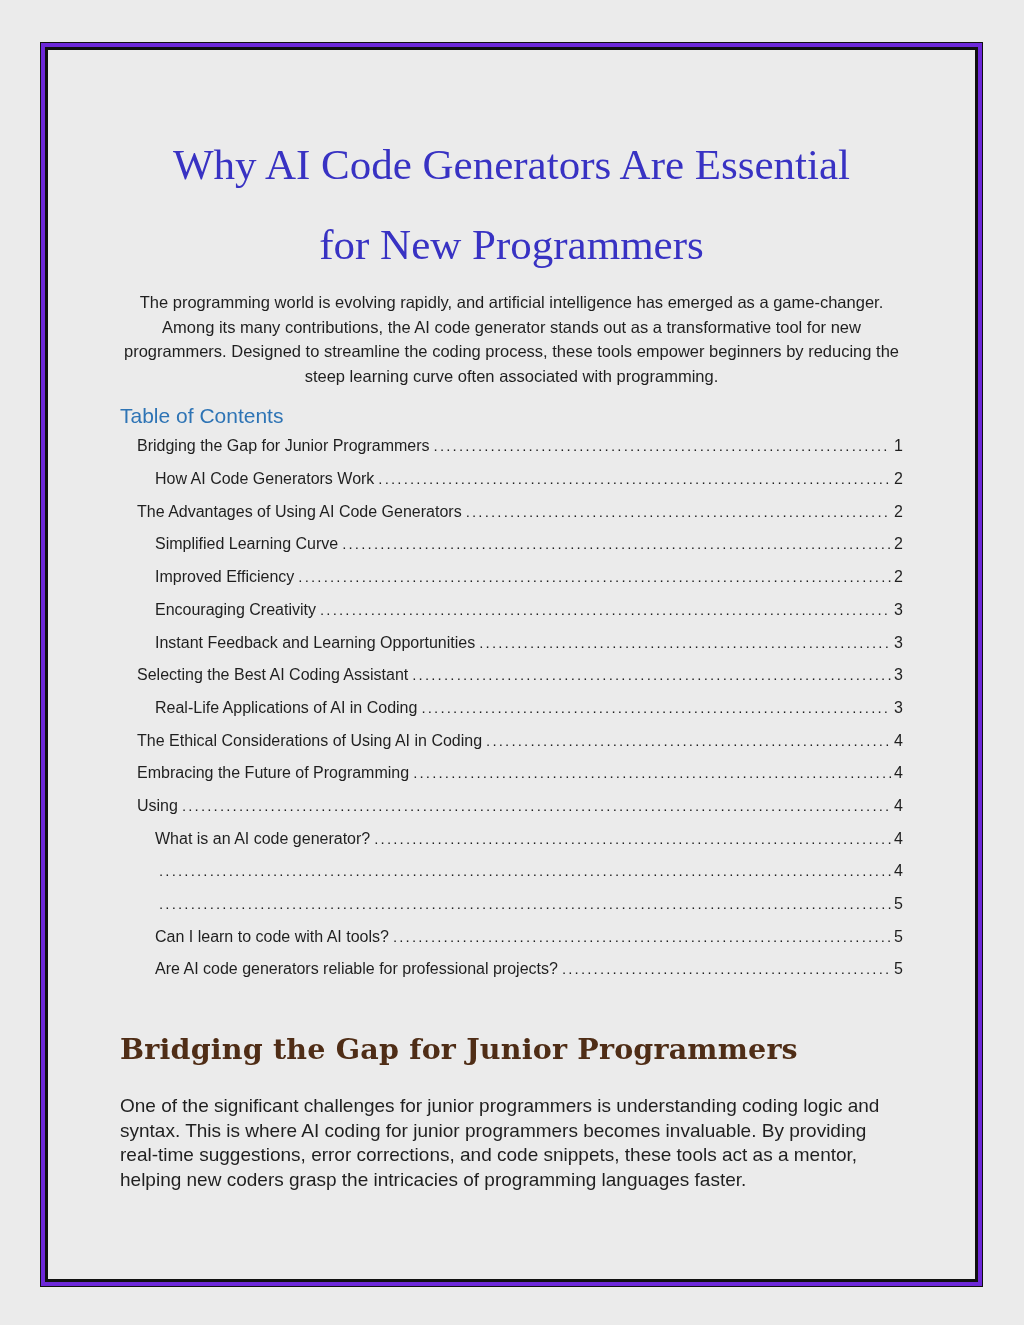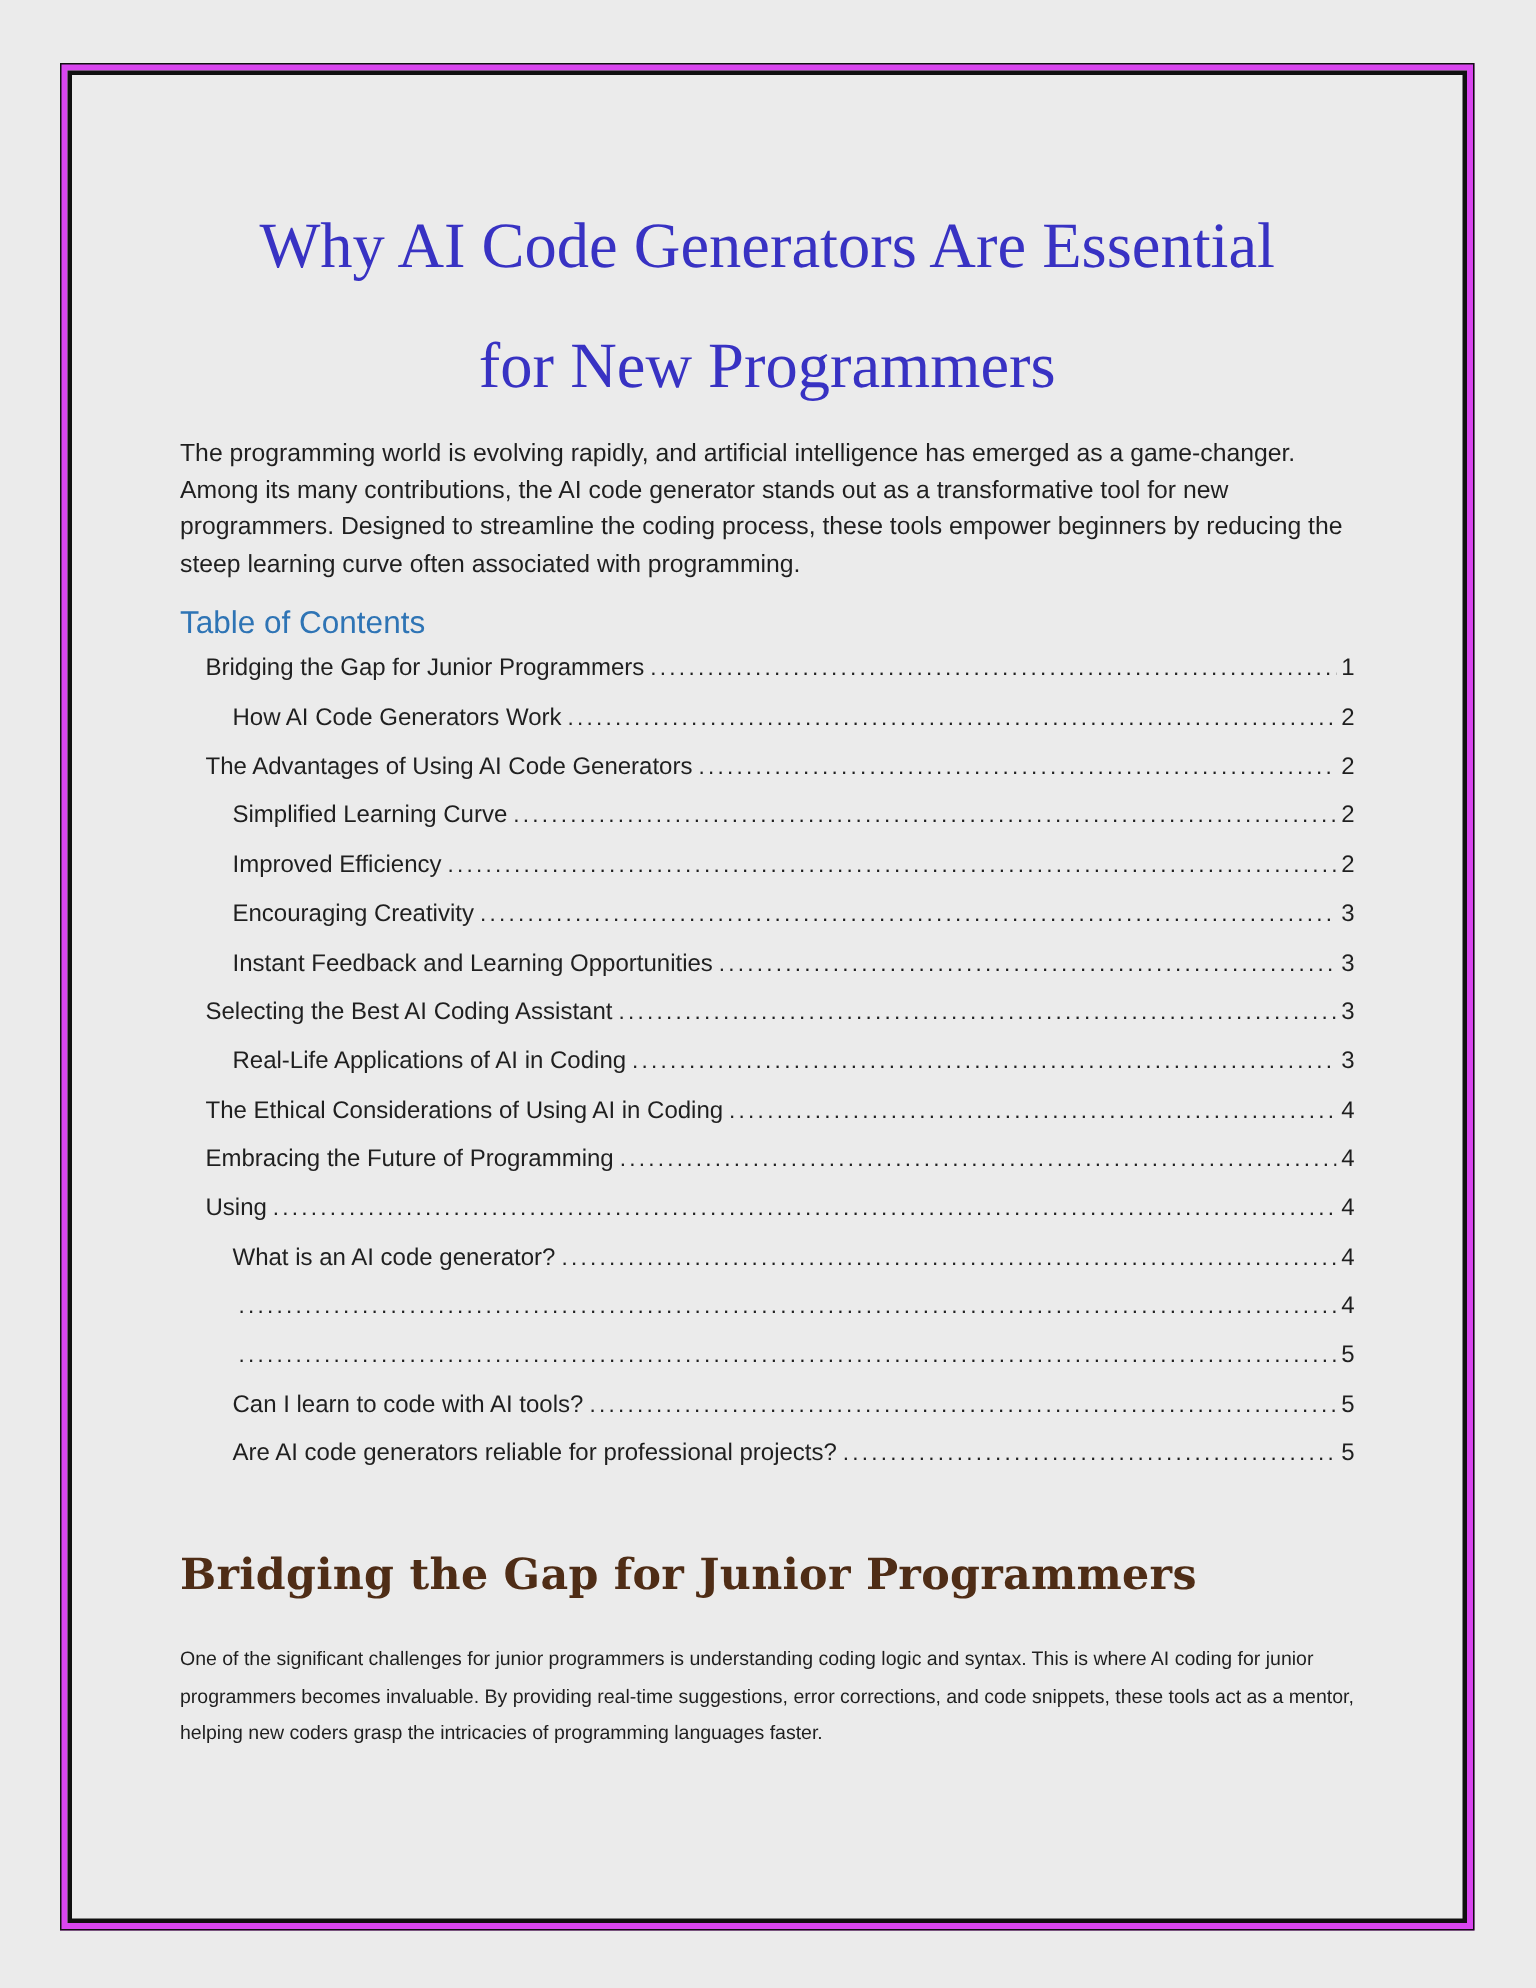--- a/index.html
+++ b/index.html
@@ -12,21 +12,21 @@
     overflow: hidden;
   }
 
   .page-frame-outer {
     position: absolute;
     left: 40px;
     top: 42px;
     width: 943px;
     height: 1245px;
     border: 1.5px solid #101010;
-    background: #d946ef;
+    background: #6d28d9;
     padding: 4px;
   }
 
   .page-frame-inner {
     width: 100%;
     height: 100%;
     border: 3px solid #101010;
     background: var(--background, #EBEBEB);
     padding: 75px 72px 0 72px;
     overflow: hidden;
@@ -40,20 +40,21 @@
     font-weight: normal;
     color: var(--title-color, #3832C3);
     letter-spacing: 0px;
   }
 
   .intro-paragraph {
     margin-top: 5px;
     font-size: 16.5px;
     line-height: 24.6px;
     color: var(--body-text, #1F1F1F);
+    text-align: center;
   }
 
   .toc-heading {
     margin-top: 15px;
     font-size: 21px;
     font-weight: normal;
     color: var(--toc-heading-color, #2E74B5);
     line-height: 26px;
   }
 
@@ -100,21 +101,21 @@
     font-family: "DejaVu Serif", serif;
     font-size: 28.5px;
     font-weight: bold;
     color: var(--section-heading-color, #4F2D16);
     line-height: 38px;
     letter-spacing: 0.2px;
   }
 
   .section-paragraph {
     margin-top: 26px;
-    font-size: 13px;
+    font-size: 19px;
     line-height: 24.6px;
     color: var(--body-text, #1F1F1F);
   }
 </style>
 </head>
 <body>
 
 <div class="page-frame-outer">
   <div class="page-frame-inner">
 

